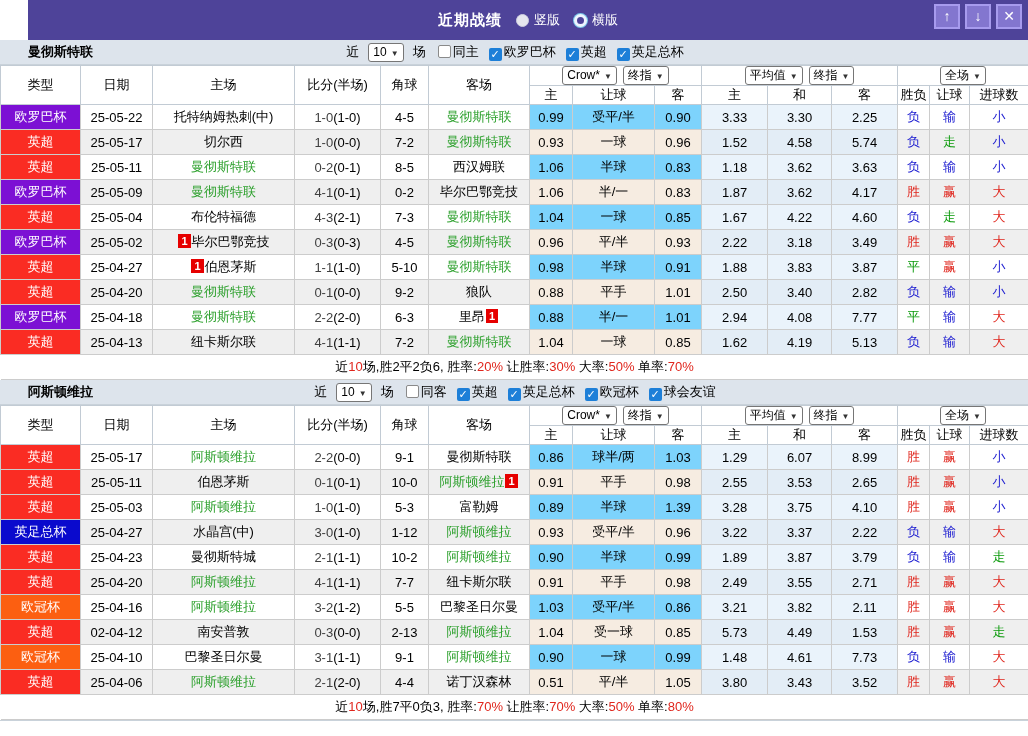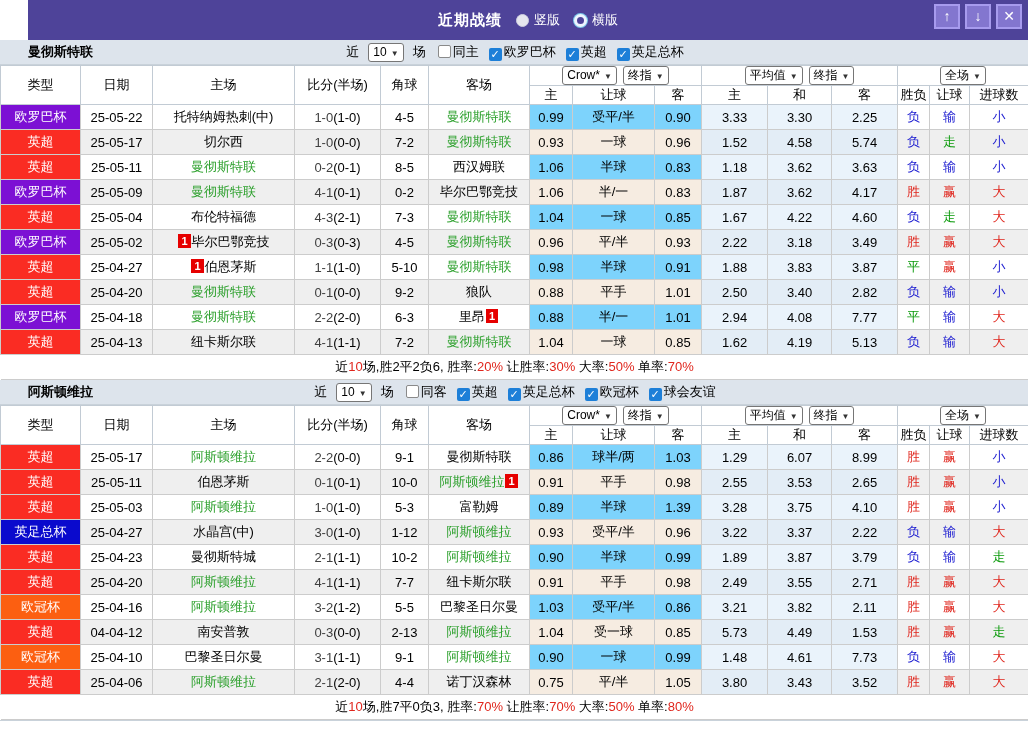--- a/index.html
+++ b/index.html
@@ -469,21 +469,21 @@
             <td class="h-bg"><span>0.86</span></td>
             <td class="a-bg"><span>3.21</span></td>
             <td class="a-bg"><span>3.82</span></td>
             <td class="a-bg"><span>2.11</span></td>
             <td><span style="color: rgb(224, 38, 29);">胜</span></td>
             <td><span style="color: rgb(224, 38, 29);">赢</span></td>
             <td><span style="color: rgb(224, 38, 29);">大</span></td>
           </tr>
           <tr class="data">
             <td class="league" style="background: rgb(250, 44, 35);"><span>英超</span></td>
-            <td><span>04-04-12</span></td>
+            <td><span>02-04-12</span></td>
             <td><span>南安普敦</span></td>
             <td><span class="score-main">0-3</span><span class="score-half">(0-0)</span></td>
             <td><span>2-13</span></td>
             <td><span class="focus-team">阿斯顿维拉</span></td>
             <td class="h-bg"><span>1.04</span></td>
             <td class="h-bg"><span>受一球</span></td>
             <td class="h-bg"><span>0.85</span></td>
             <td class="a-bg"><span>5.73</span></td>
             <td class="a-bg"><span>4.49</span></td>
             <td class="a-bg"><span>1.53</span></td>
@@ -508,21 +508,21 @@
             <td><span style="color: rgb(26, 26, 208);">输</span></td>
             <td><span style="color: rgb(224, 38, 29);">大</span></td>
           </tr>
           <tr class="data">
             <td class="league" style="background: rgb(250, 44, 35);"><span>英超</span></td>
             <td><span>25-04-06</span></td>
             <td><span class="focus-team">阿斯顿维拉</span></td>
             <td><span class="score-main">2-1</span><span class="score-half">(2-0)</span></td>
             <td><span>4-4</span></td>
             <td><span>诺丁汉森林</span></td>
-            <td class="h-bg"><span>0.75</span></td>
+            <td class="h-bg"><span>0.51</span></td>
             <td class="h-bg"><span>平/半</span></td>
             <td class="h-bg"><span>1.05</span></td>
             <td class="a-bg"><span>3.80</span></td>
             <td class="a-bg"><span>3.43</span></td>
             <td class="a-bg"><span>3.52</span></td>
             <td><span style="color: rgb(224, 38, 29);">胜</span></td>
             <td><span style="color: rgb(224, 38, 29);">赢</span></td>
             <td><span style="color: rgb(224, 38, 29);">大</span></td>
           </tr>
           <tr class="summary">

